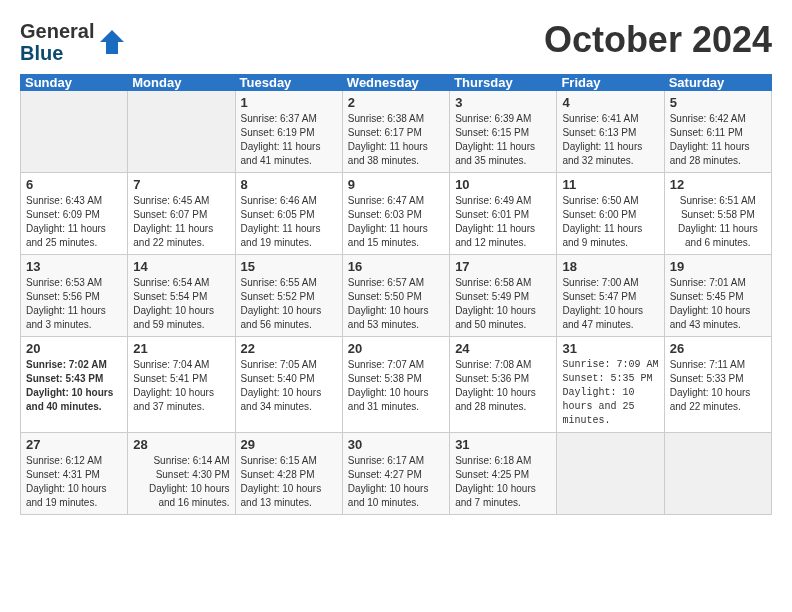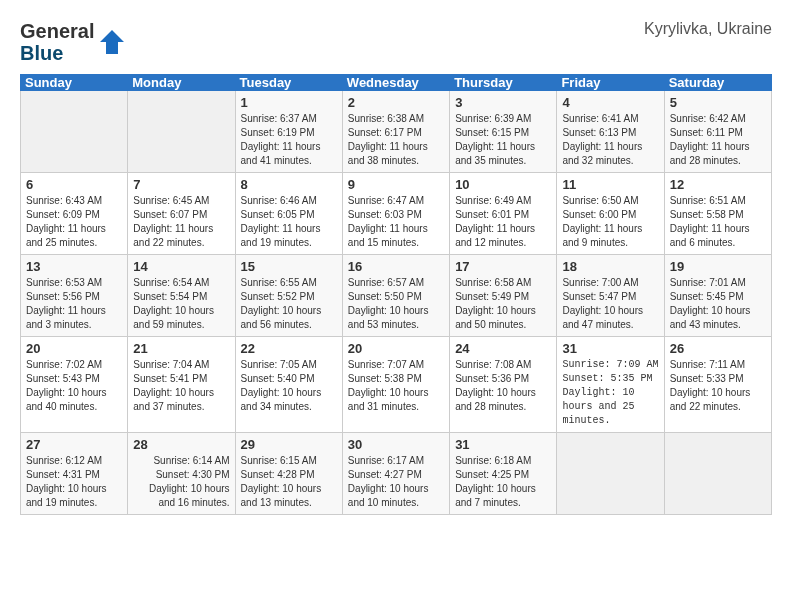--- a/index.html
+++ b/index.html
@@ -92,21 +92,21 @@
   <div class="logo">
     <div class="logo-text">
       <span style="font-size:20px;font-weight:bold;color:#333;line-height:1.1;">General</span>
       <span style="font-size:20px;font-weight:bold;color:#0c4a6e;line-height:1.1;">Blue</span>
     </div>
     <svg class="logo-icon" viewBox="0 0 28 28" width="28" height="28">
       <polygon points="14,2 26,14 20,14 20,26 8,26 8,14 2,14" fill="#1a6bbf"></polygon>
     </svg>
   </div>
   <div class="title-block">
-    <div class="location">Kyrylivka, Ukraine</div>
+    <div class="month-title">October 2024</div>
   </div>
 </div>
 
 <table>
   <thead>
     <tr>
     <th>Sunday</th>
         <th>Monday</th>
         <th>Tuesday</th>
         <th>Wednesday</th>
@@ -182,21 +182,21 @@
 Daylight: 11 hours and 12 minutes.</div>
         </td>
         <td>
           <span class="day-number">11</span>
           <div class="cell-content" style="white-space: pre-line;">Sunrise: 6:50 AM
 Sunset: 6:00 PM
 Daylight: 11 hours and 9 minutes.</div>
         </td>
         <td>
           <span class="day-number">12</span>
-          <div class="cell-content" style="white-space: pre-line;">Sunrise: 6:51 AM
+          <div class="cell-content" style="white-space: pre-line; text-align: center;">Sunrise: 6:51 AM
 Sunset: 5:58 PM
 Daylight: 11 hours and 6 minutes.</div>
         </td>
       </tr>
       <tr>
         <td>
           <span class="day-number">13</span>
           <div class="cell-content" style="white-space: pre-line;">Sunrise: 6:53 AM
 Sunset: 5:56 PM
 Daylight: 11 hours and 3 minutes.</div>
@@ -234,21 +234,21 @@
         <td>
           <span class="day-number">19</span>
           <div class="cell-content" style="white-space: pre-line;">Sunrise: 7:01 AM
 Sunset: 5:45 PM
 Daylight: 10 hours and 43 minutes.</div>
         </td>
       </tr>
       <tr>
         <td>
           <span class="day-number">20</span>
-          <div class="cell-content" style="white-space: pre-line;">Sunrise: 7:02 AM
+          <div class="cell-content" style="white-space: pre-line; font-weight: bold;">Sunrise: 7:02 AM
 Sunset: 5:43 PM
 Daylight: 10 hours and 40 minutes.</div>
         </td>
         <td>
           <span class="day-number">21</span>
           <div class="cell-content" style="white-space: pre-line;">Sunrise: 7:04 AM
 Sunset: 5:41 PM
 Daylight: 10 hours and 37 minutes.</div>
         </td>
         <td>

